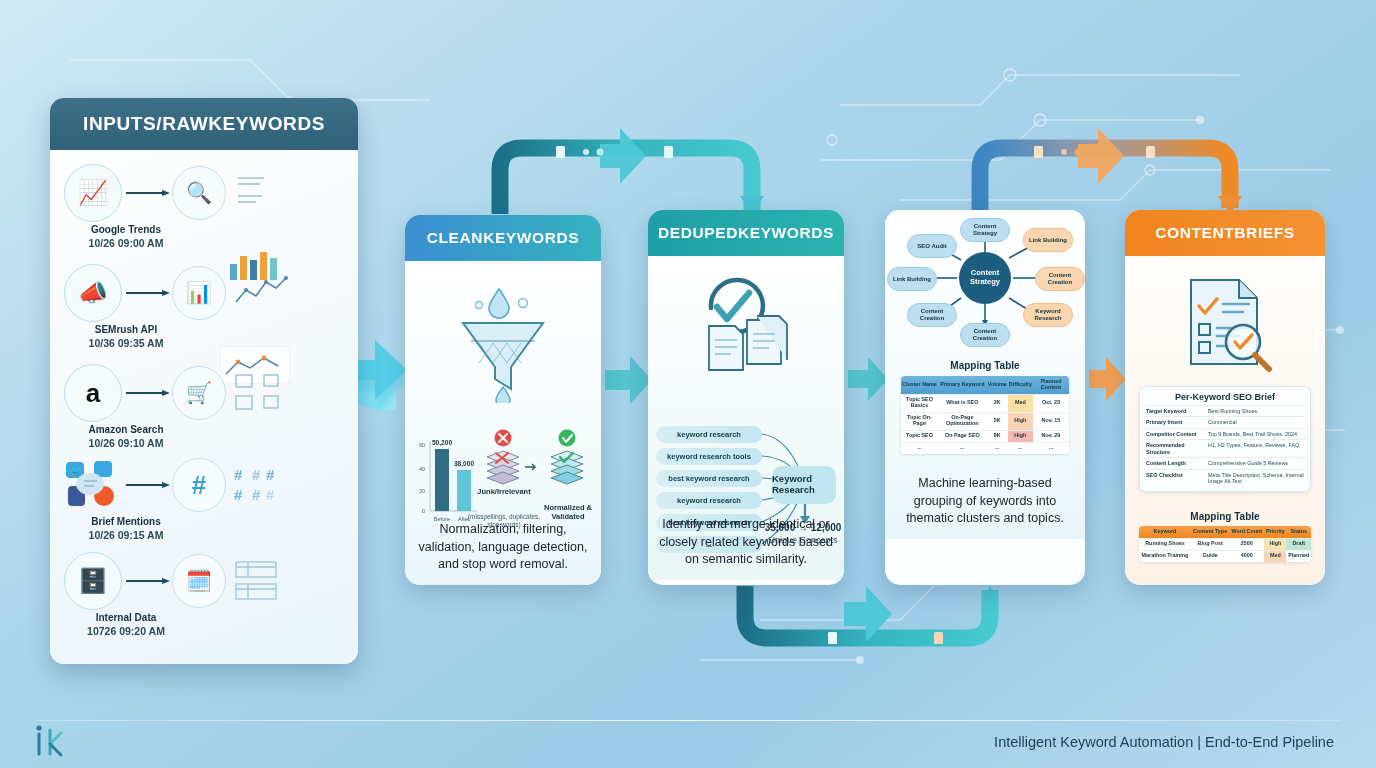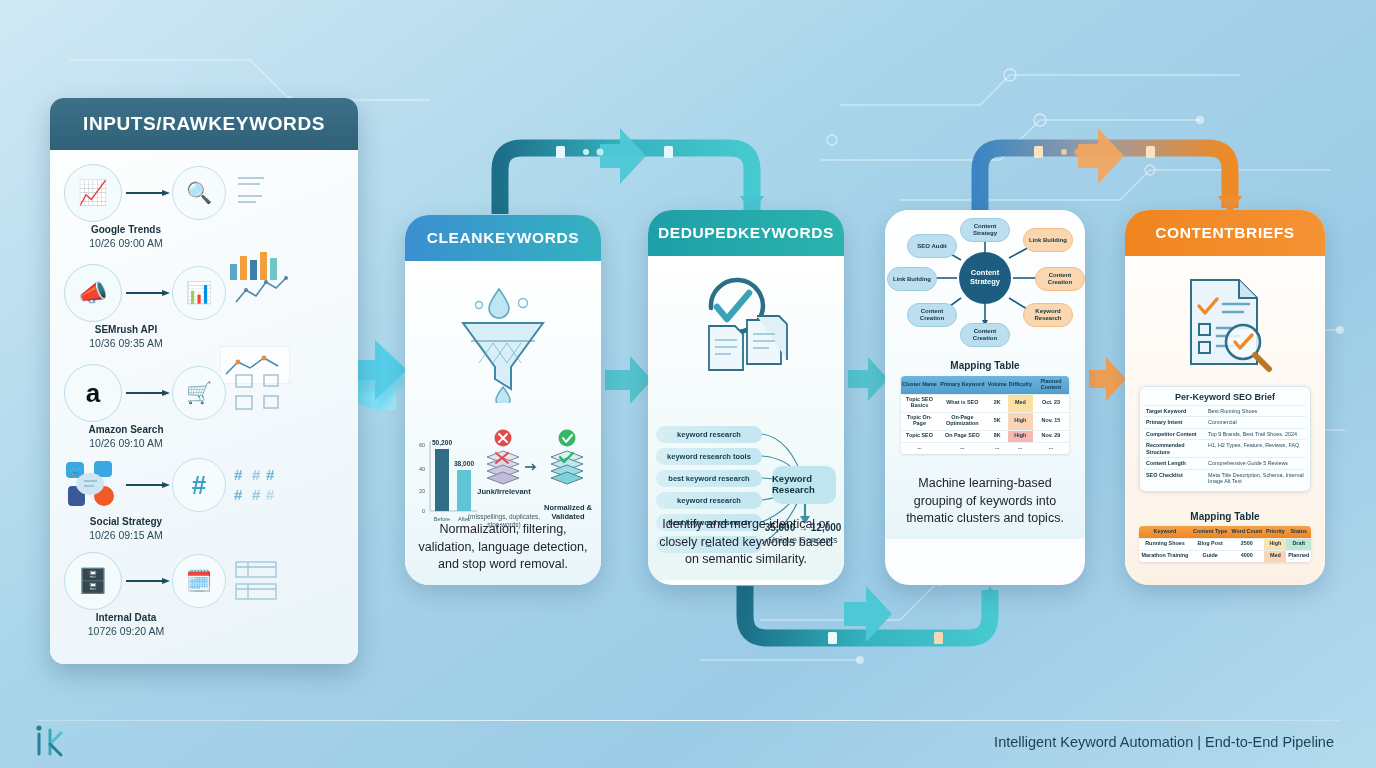--- a/index.html
+++ b/index.html
@@ -5,21 +5,21 @@
   * { margin:0; padding:0; box-sizing:border-box; }
   html,body { width:1376px; height:768px; overflow:hidden; }
   body {
     font-family:"Liberation Sans", sans-serif;
     background:linear-gradient(145deg,#cfe8f4 0%,#a9d5ea 40%,#9ccbe6 70%,#b4daed 100%);
     position:relative;
   }
   .circuit { position:absolute; inset:0; pointer-events:none; }
   
   .panel {
-    position:absolute; border-radius:24px; overflow:hidden;
+    position:absolute; border-radius:15px; overflow:hidden;
     box-shadow:0 8px 22px rgba(30,70,100,.22);
     background:#fbfdfe;
   }
   .panel-head {
     height:46px; display:flex; align-items:center; justify-content:center;
     color:#fff; font-weight:bold; letter-spacing:.6px;
   }
   .panel-body { position:relative; background:linear-gradient(180deg,#ffffff 0%,#f2fafc 70%,#e8f5f8 100%); }
   .panel-desc {
     position:absolute; left:10px; right:10px; bottom:12px; text-align:center;
@@ -39,21 +39,21 @@
   .src-arrow { position:absolute; left:62px; top:26px; width:44px; height:6px; }
   .src-proc {
     position:absolute; left:108px; top:2px; width:54px; height:54px; border-radius:50%;
     background:#f6fcfd; border:1.5px solid #c3e0ec; display:flex;
     align-items:center; justify-content:center; font-size:21px;
   }
   .src-mini { position:absolute; left:170px; top:8px; width:62px; height:42px; }
   .src-name { position:absolute; left:-4px; top:60px; width:132px; text-align:center;
      font-size:10px; font-weight:bold; color:#18303c; }
   .src-time { position:absolute; left:-4px; top:73px; width:132px; text-align:center;
-     font-size:10.5px; color:#2c4a58; }
+     font-size:10.5px; color:#2c4a58;font-weight:bold; }
   
   #p-clean   { left:405px;  top:215px; width:196px; height:370px; }
   #p-dedup   { left:648px;  top:210px; width:196px; height:375px; }
   #p-cluster { left:885px;  top:210px; width:200px; height:375px; }
   #p-briefs  { left:1125px; top:210px; width:200px; height:375px; }
   #p-clean   .panel-head { background:linear-gradient(90deg,#3b8fd0,#34b2c0); font-size:15.5px; }
   #p-dedup   .panel-head { background:linear-gradient(90deg,#1f9fa8,#2bb3ae); font-size:15.5px; }
   #p-cluster .panel-head { background:linear-gradient(90deg,#3a93d6 0%,#8fa6b8 48%,#f0902d 100%); font-size:15.5px; }
   #p-briefs  .panel-head { background:linear-gradient(90deg,#f0851f,#f59233); font-size:15.5px; }
   #p-clean   .panel-body, #p-dedup .panel-body { height:324px; }
@@ -329,21 +329,21 @@
       <svg class="src-mini" viewBox="0 0 62 42">
         <g fill="#6fb6d4" font-size="15" font-weight="bold" font-family="Liberation Sans">
           <text x="0" y="16">#</text>
             <text x="18" y="16" fill="#9ac8dd">#</text>
             <text x="32" y="16">#</text>
           <text x="0" y="36">#</text>
             <text x="18" y="36" fill="#9ac8dd">#</text>
             <text x="32" y="36" fill="#bcd9e7">#</text>
         </g>
       </svg>
-      <div class="src-name">Social Strategy</div>
+      <div class="src-name">Brief Mentions</div>
       <div class="src-time">10/26 09:15 AM</div>
     </div>
 
     <div class="src-row" style="top:402px">
       <div class="src-circle">🗄️</div>
       <svg class="src-arrow" viewBox="0 0 44 6">
           <path d="M0 3 H36" stroke="#1d4a5c" stroke-width="2"></path>
           <path d="M36 0 l8 3 l-8 3z" fill="#1d4a5c"></path>
         </svg>
       <div class="src-proc">🗓️</div>

